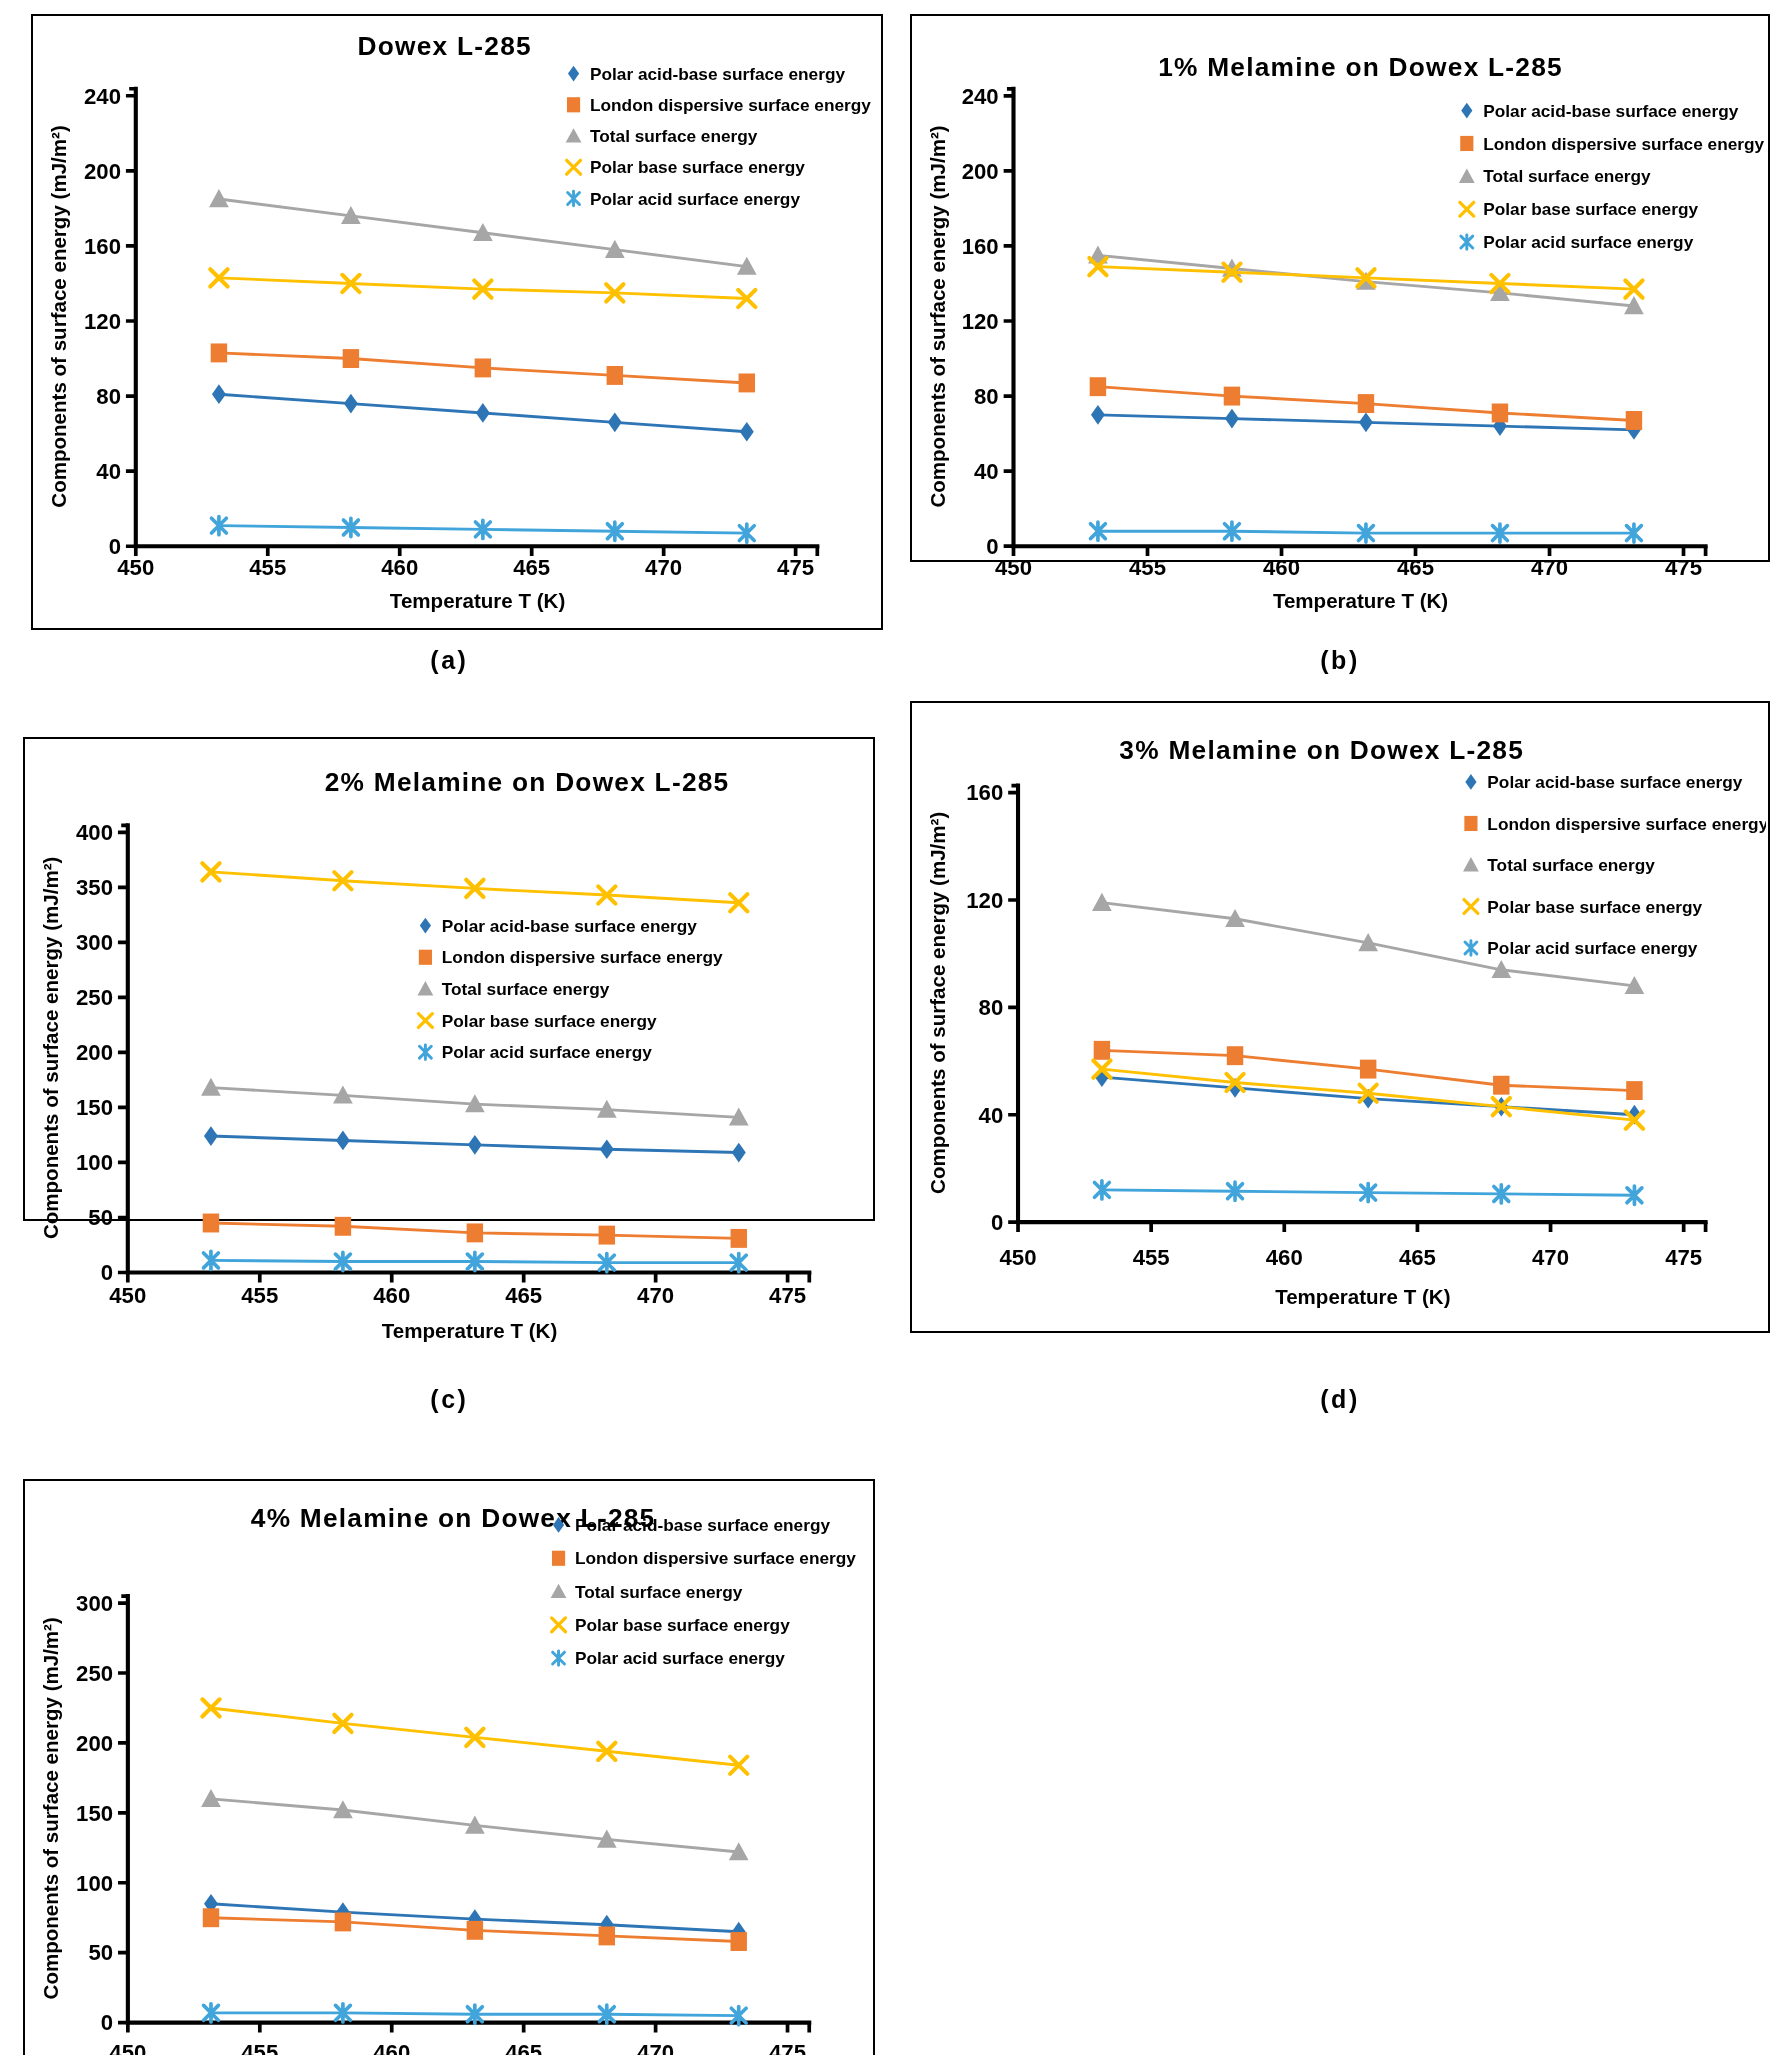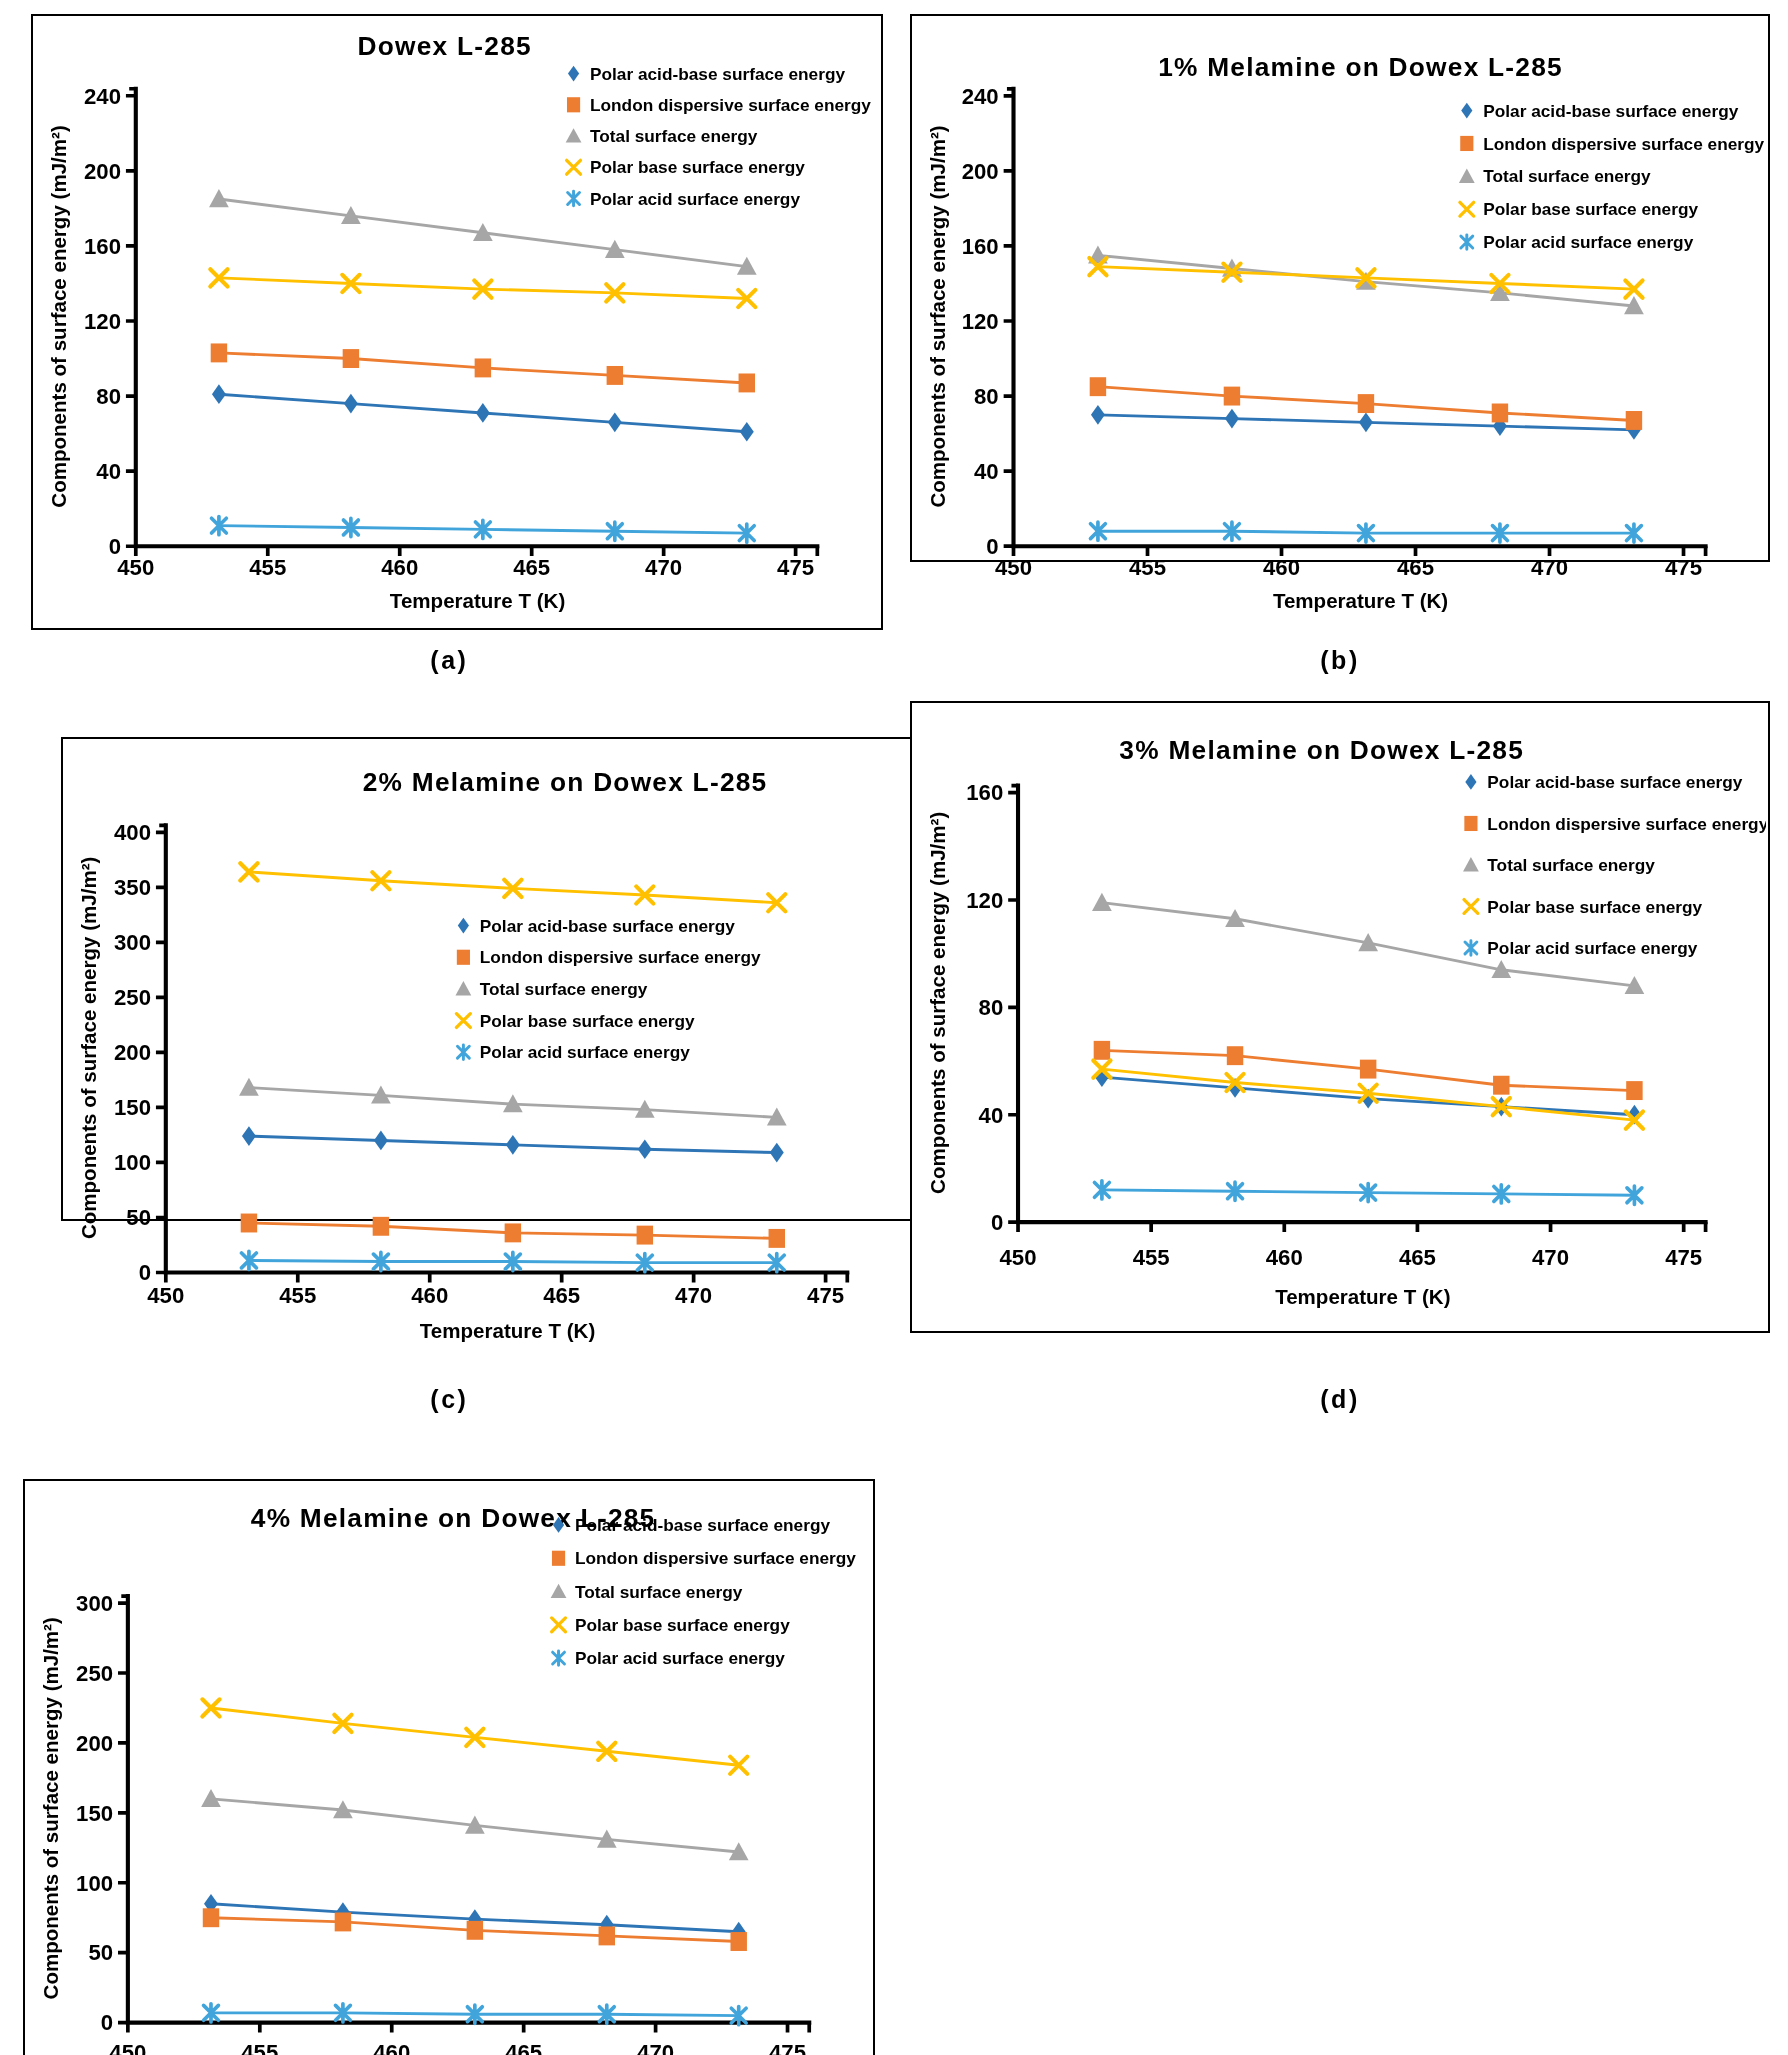--- a/index.html
+++ b/index.html
@@ -160,21 +160,21 @@
         <g>
           <path d="M1333.2,453.2L1366.8,486.8M1333.2,486.8L1366.8,453.2" stroke="#FFC000" stroke-width="8" stroke-linecap="round" fill="none"></path>
           <text x="1390" y="485" class="legtext">Polar base surface energy</text>
         </g>
         <g>
           <path d="M1335.568,535.568L1364.432,564.432M1335.568,564.432L1364.432,535.568M1350,532.4L1350,567.6" stroke="#41A5DB" stroke-width="7.2" stroke-linecap="round" fill="none"></path>
           <text x="1390" y="565" class="legtext">Polar acid surface energy</text>
         </g>
       </svg>
     </div>
-    <div class="panel" style="left: 23.4px; top: 737px; width: 852px; height: 484px; margin-left: 38px;">
+    <div class="panel" style="left: 23.4px; top: 737px; width: 852px; height: 484px;">
       <svg viewBox="0 0 2058 1523" width="846" height="626">
         <text x="1221.5" y="127" text-anchor="middle" class="ctitle">2% Melamine on Dowex L-285</text>
         <text x="80" y="751.5" text-anchor="middle" class="atitle" transform="rotate(-90 80 751.5)">Components of surface energy (mJ/m²)</text>
         <text x="1081.5" y="1458" text-anchor="middle" class="atitle">Temperature T (K)</text>
         <path d="M250,205L250,1298L1913,1298" stroke="#000000" stroke-width="10" fill="none"></path>
         <text x="214" y="1317" text-anchor="end" class="tick">0</text>
         <text x="214" y="1183.125" text-anchor="end" class="tick">50</text>
         <text x="214" y="1049.25" text-anchor="end" class="tick">100</text>
         <text x="214" y="915.375" text-anchor="end" class="tick">150</text>
         <text x="214" y="781.5" text-anchor="end" class="tick">200</text>

